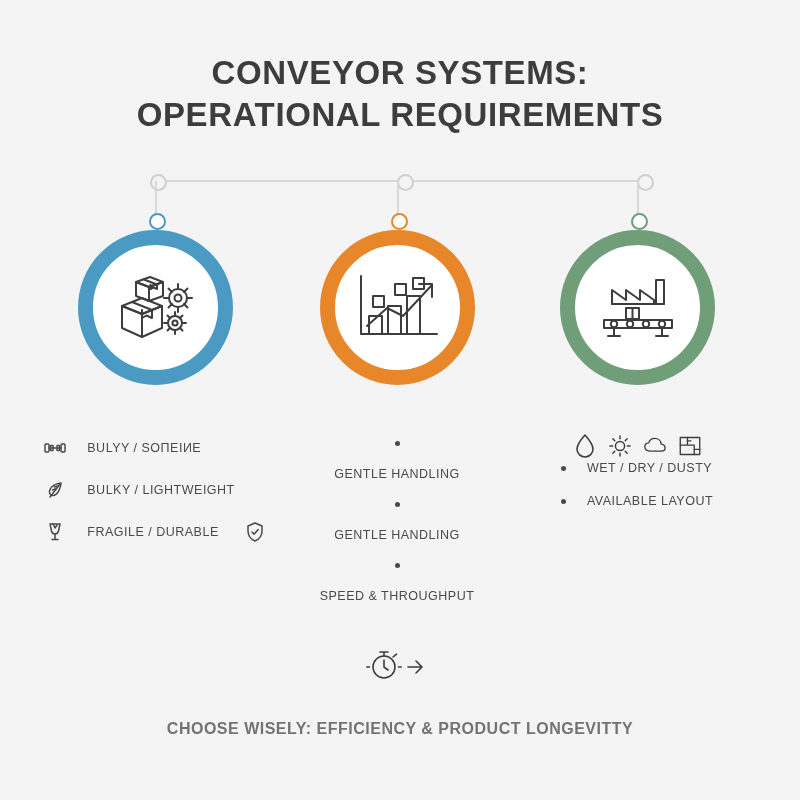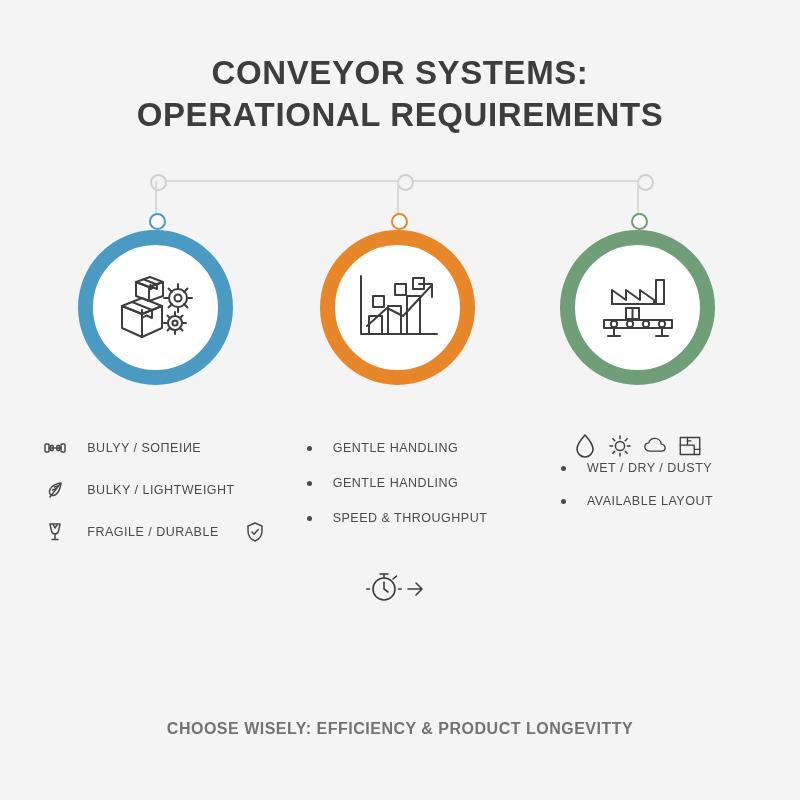--- a/index.html
+++ b/index.html
@@ -156,21 +156,21 @@
     height: 22px;
     flex: 0 0 auto;
     display: inline-flex;
     align-items: center;
     justify-content: center;
   }
   .mini-icon svg { display:block; }
 
   .col1 .list li { margin-bottom: 20px; }
   .col2 .list { margin-top: 26px; }
-  .col2 .list li { margin-bottom: 21px; }
+  .col2 .list li { margin-bottom: 21px; flex-direction: column; }
   .col3 .list { margin-top: 4px; }
   .col3 .list li { margin-bottom: 19px; }
 
   .icon-row {
     display: flex;
     justify-content: center;
     align-items: center;
     gap: 13px;
     margin-top: 20px;
   }

